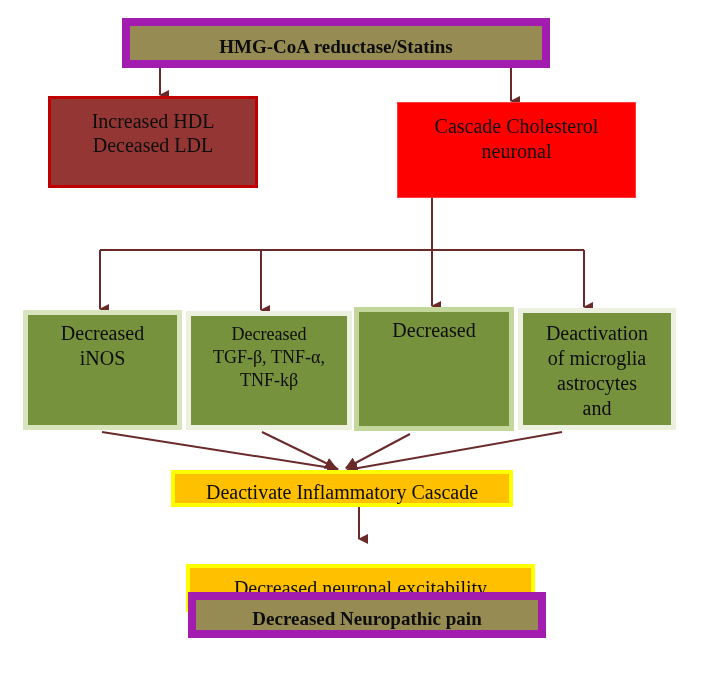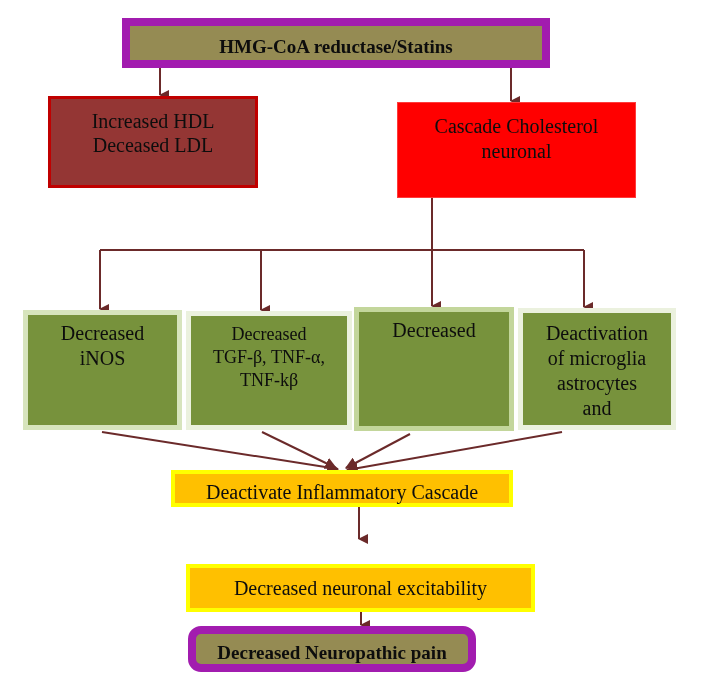--- a/index.html
+++ b/index.html
@@ -84,15 +84,15 @@
 </div>
 
 <div class="box gold" style="left:171px; top:470px; width:342px; height:37px; line-height:37px;">
   <span>Deactivate Inflammatory Cascade</span>
 </div>
 
 <div class="box gold" style="left:186px; top:540px; width:349px; height:48px; line-height:40px;margin-top:24px;">
   <span>Decreased neuronal excitability</span>
 </div>
 
-<div class="box olive" style="left:188px; top:626px; width:288px; height:46px; line-height:38px;border-radius:13px;">
+<div class="box olive" style="left:188px; top:592px; width:358px; height:46px; line-height:38px;">
   <span>Decreased Neuropathic pain</span>
 </div>
 
 </body></html>

